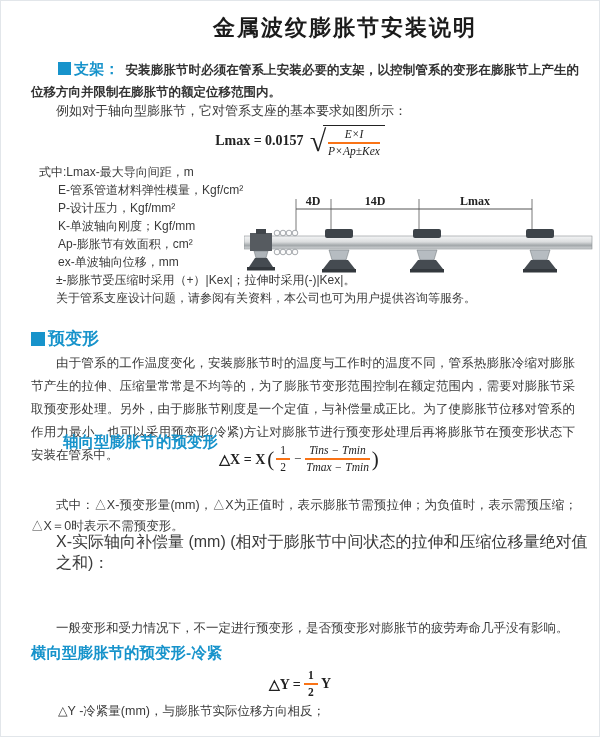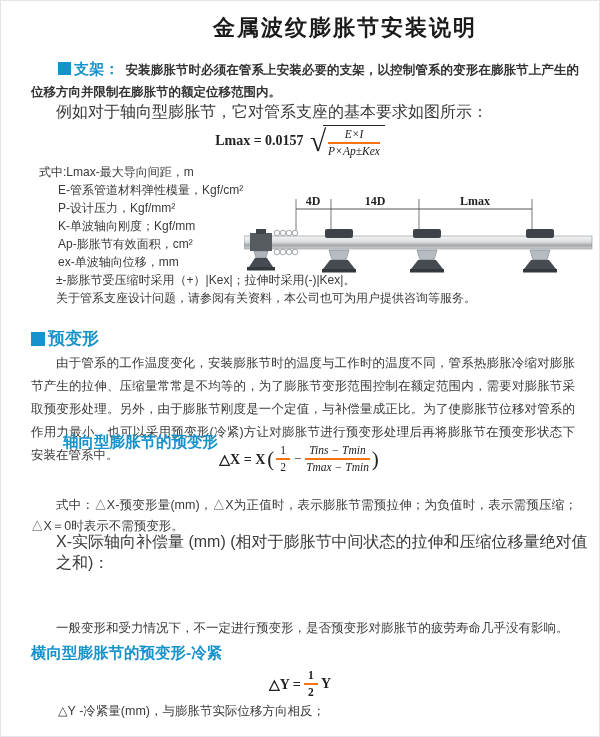--- a/index.html
+++ b/index.html
@@ -12,21 +12,21 @@
   .title{
     top:12px;left:5px;width:100%;text-align:center;
     font-size:22px;font-weight:bold;color:#1b1b1b;letter-spacing:2px;padding-left:40px;
   }
   .p1{top:57px;left:30px;width:548px;font-size:12.5px;line-height:22px;
       font-weight:bold;color:#333;text-align:justify;text-indent:27px;}
   .sq{display:inline-block;width:13px;height:13px;background:#1793cb;
       margin-right:3px;vertical-align:-1px;}
   .sq2{width:14px;height:14px;vertical-align:-2px;margin-right:3px;}
   .sec-label{color:#1793cb;font-size:15px;font-weight:bold;margin-right:6px;}
-  .p2{top:101px;left:55px;font-size:16px;color:#3a3a3a;}
+  .p2{top:101px;left:55px;font-size:13px;color:#3a3a3a;}
   
   .formula{left:0;width:100%;display:flex;justify-content:center;align-items:center;
            font-family:"Liberation Serif",serif;color:#222;}
   .f1{top:122px;height:36px;}
   .f-lhs{font-weight:bold;font-size:14px;margin-right:6px;}
   .sqrt{display:inline-flex;align-items:center;}
   .rad{font-size:30px;line-height:28px;font-weight:400;margin-right:-3px;}
   .sqrt-body{border-top:1.6px solid #222;padding:2px 5px 0 5px;}
   .frac{display:inline-flex;flex-direction:column;text-align:center;
         font-size:11.5px;line-height:13px;vertical-align:middle;font-style:italic;}

